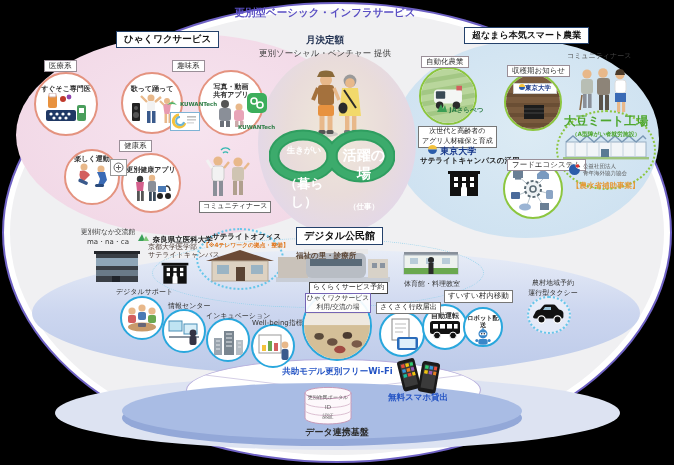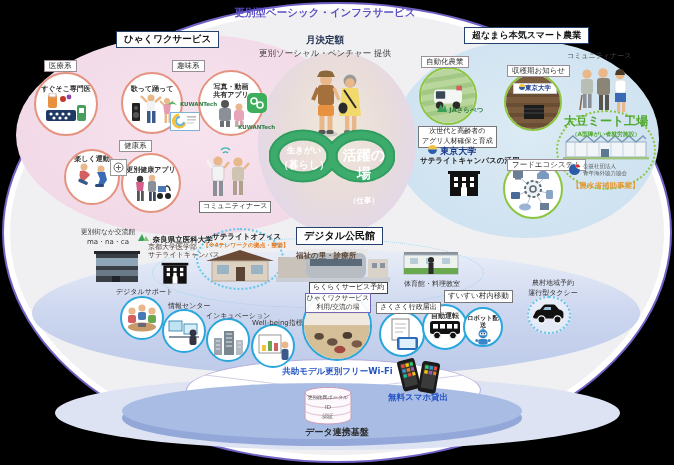--- a/index.html
+++ b/index.html
@@ -220,25 +220,25 @@
   <span class="abs" style="left:269px;top:127px;z-index:5;">
     <svg width="126" height="58" viewBox="0 0 126 58">
       <ellipse cx="34" cy="29" rx="29" ry="21" fill="none" stroke="#2f9e60" stroke-width="11"></ellipse>
       <ellipse cx="92" cy="29" rx="29" ry="21" fill="none" stroke="#2f9e60" stroke-width="11"></ellipse>
       <ellipse cx="34" cy="29" rx="29" ry="21" fill="none" stroke="#3cab6c" stroke-width="7"></ellipse>
       <ellipse cx="92" cy="29" rx="29" ry="21" fill="none" stroke="#3cab6c" stroke-width="7"></ellipse>
     </svg>
   </span>
   <div class="abs center-txt" style="left:276px;top:145px;width:56px;z-index:6;color:#fff;font-weight:bold;">
     <div style="font-size:8.5px;">生きがい</div>
-    <div style="font-size:10px;margin-top:1px;">（暮らし）</div>
+    <div style="font-size:13px;margin-top:18px;">（暮らし）</div>
   </div>
   <div class="abs center-txt" style="left:336px;top:147px;width:56px;z-index:6;color:#fff;font-weight:bold;">
     <div style="font-size:14px;">活躍の場</div>
-    <div style="font-size:7.5px;margin-top:13px;">（仕事）</div>
+    <div style="font-size:7.5px;margin-top:19px;">（仕事）</div>
   </div>
 
   <div class="tbox" style="left:464px;top:27px;font-size:9px;">超なまら本気スマート農業</div>
 
   <div class="cat" style="left:421px;top:56px;">自動化農業</div>
   <div class="circle ring-green" style="left:419px;top:67px;width:58px;height:58px;">
     <svg width="58" height="58" viewBox="0 0 58 58">
       <rect x="0" y="0" width="58" height="58" fill="#b9d69c"></rect>
       <path d="M0 14 L58 4 M0 26 L58 16 M0 38 L58 28 M0 50 L58 40" stroke="#a3c784" stroke-width="5"></path>
       <rect x="14" y="22" width="30" height="15" rx="4" fill="#f4f6f4"></rect>

